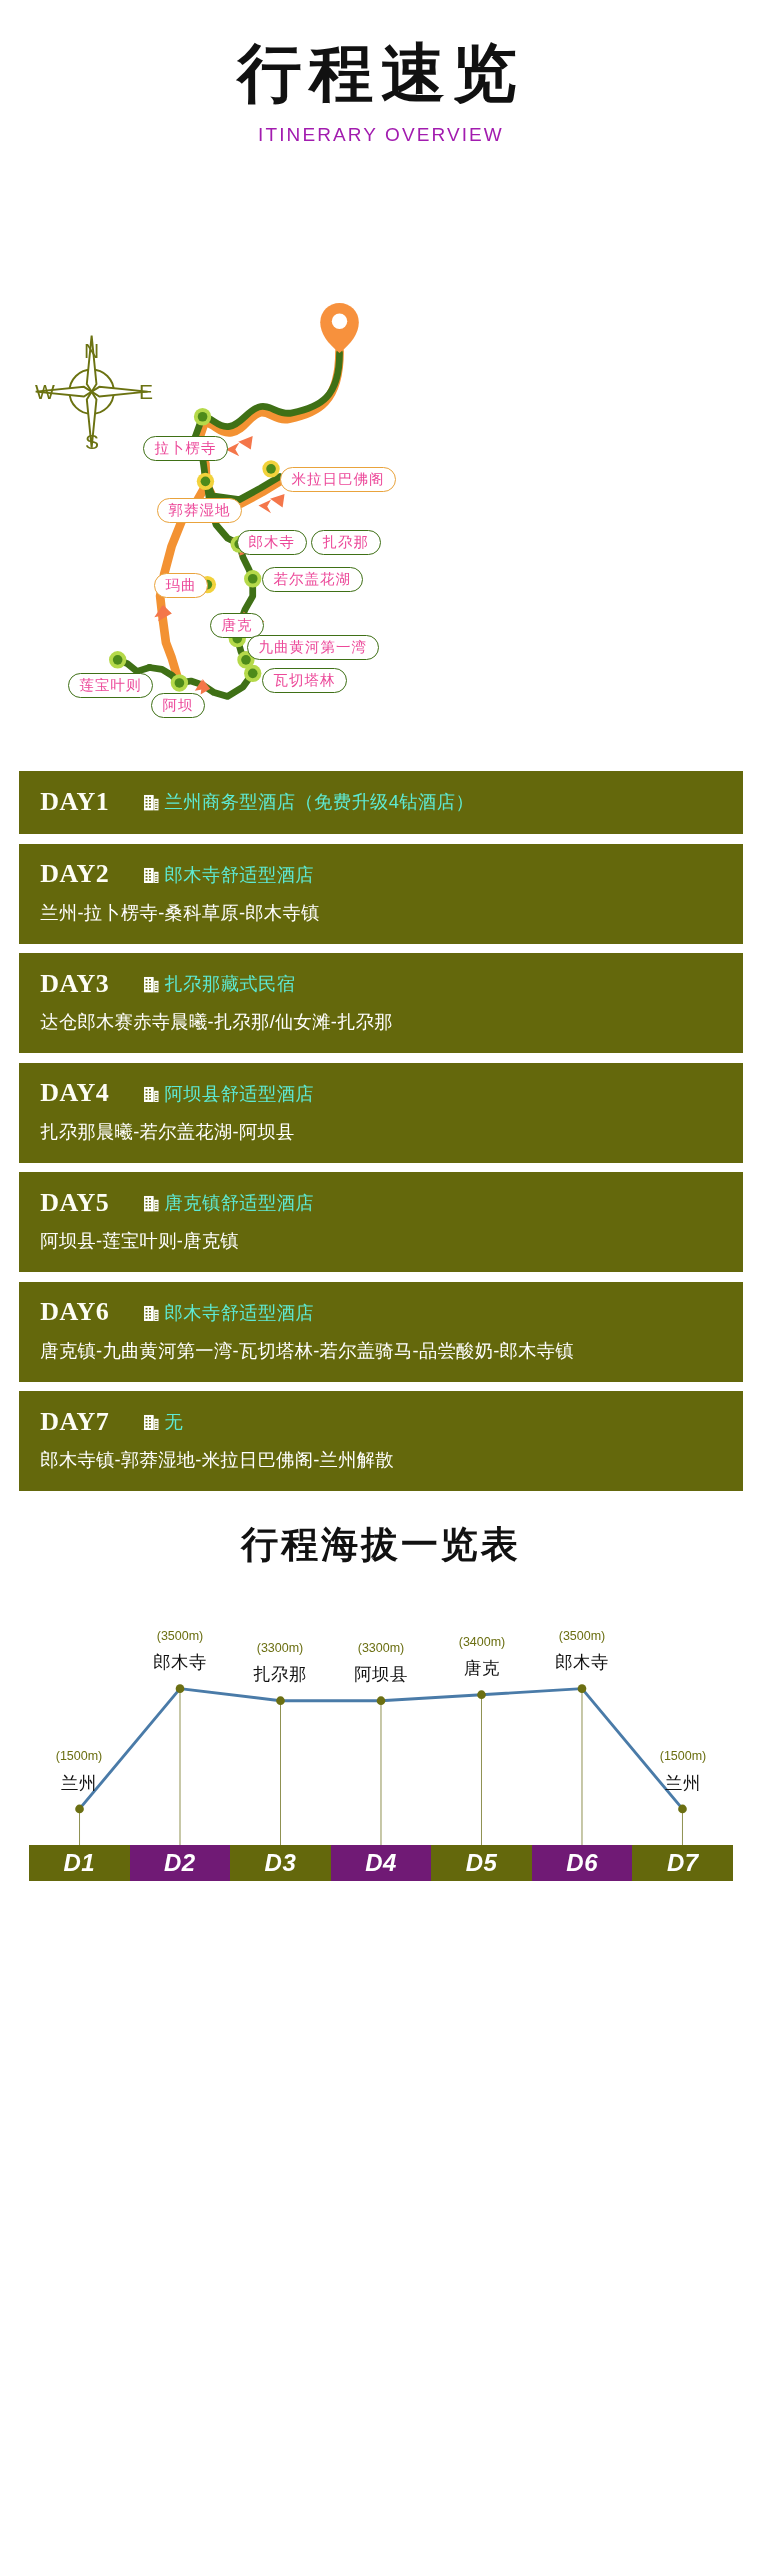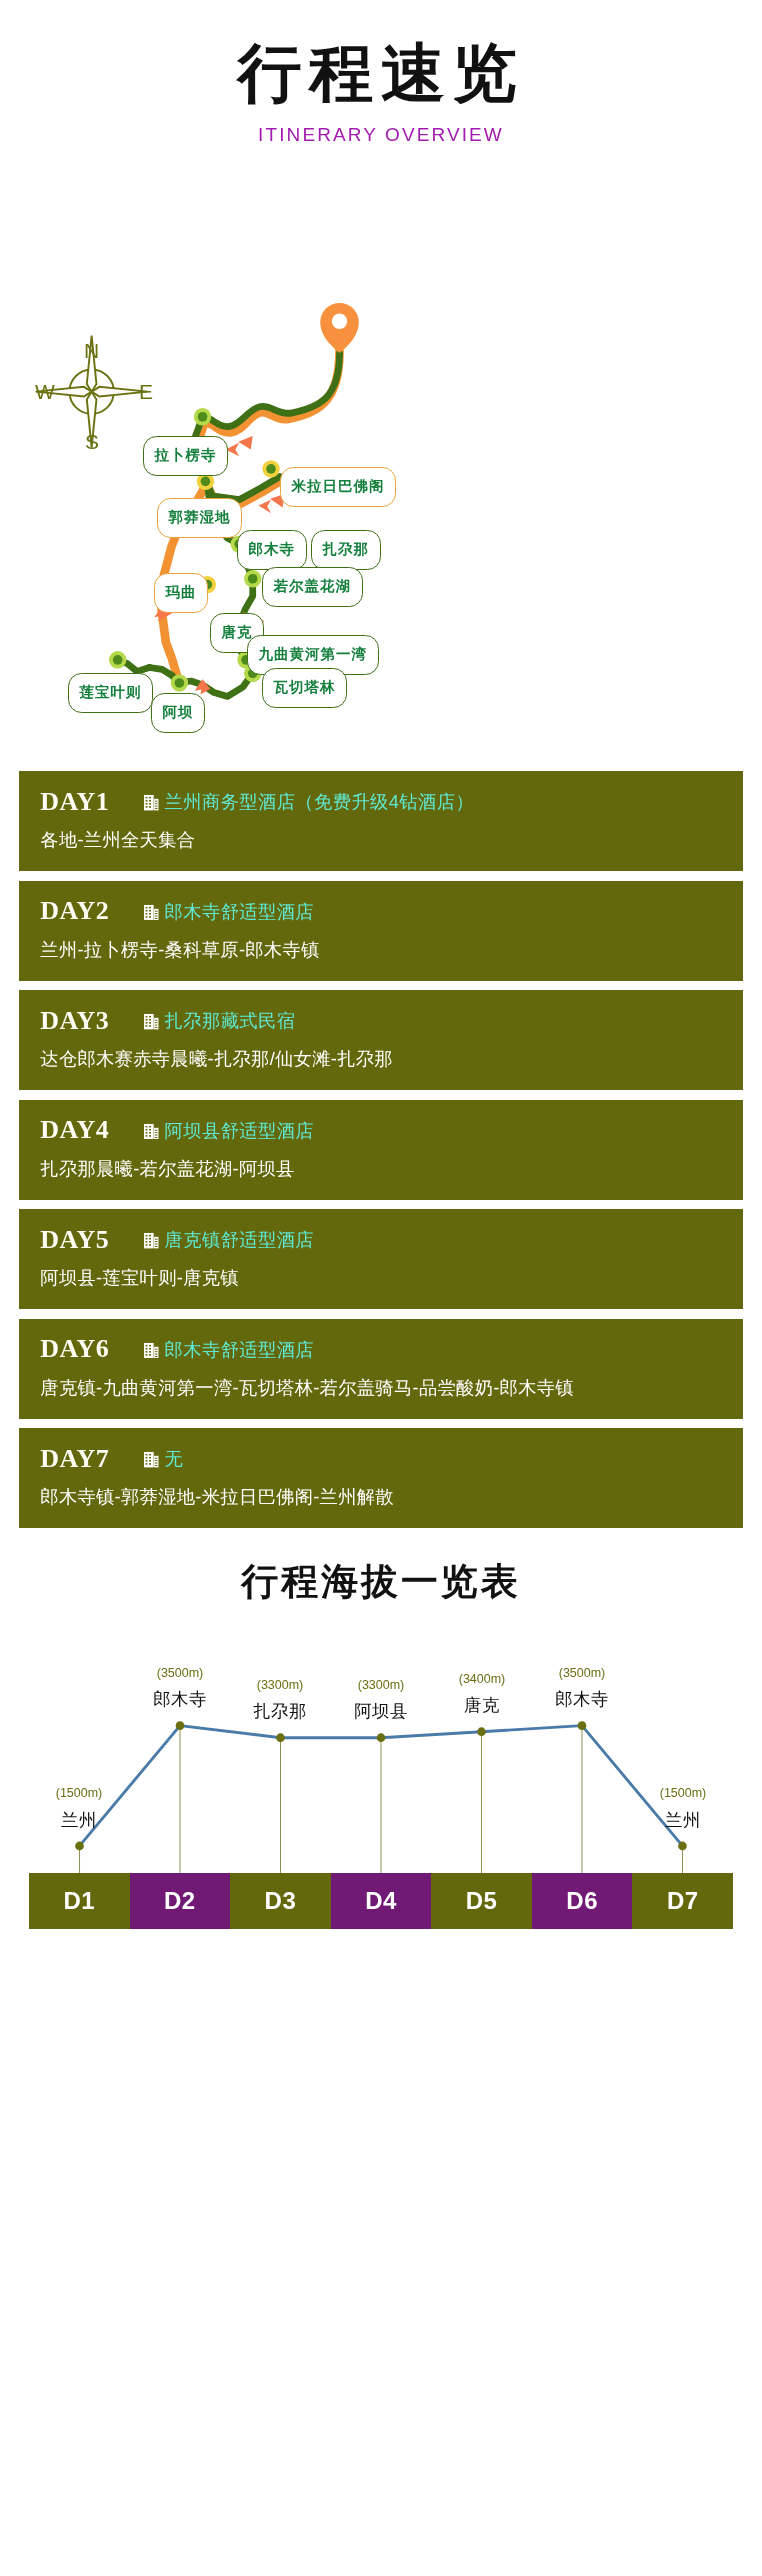--- a/index.html
+++ b/index.html
@@ -26,27 +26,27 @@
     letter-spacing: 2.1px;
     color:#a21caf;
     font-weight: 400;
   }
   
   .map-wrap { position: relative; width:762px; height:608px; margin-top: 13.5px; }
   .map-svg { position:absolute; left:0; top:0; }
   .pin-label {
     position:absolute;
     display:flex; align-items:center; justify-content:center;
-    height: 40px;
+    height: 25px;
     padding: 0 10.6px;
     border-radius: 13.5px;
     background:#ffffff;
     font-size: 14.5px;
-    font-weight: 700;
-    color:#15803d;
+    font-weight: 400;
+    color:#ec4899;
     white-space: nowrap;
     letter-spacing: 1px;
     line-height: 1;
   }
   .pin-label.green { border: 1.9px solid #3f7016; }
   .pin-label.orange { border: 1.9px solid #e9a33c; }
   .compass-letter {
     position:absolute;
     color:#6b7211;
     font-size: 21px;
@@ -111,21 +111,21 @@
     letter-spacing:0px;
   }
   .pt-name {
     position:absolute;
     font-size: 17.4px;
     color:#111;
     white-space:nowrap;
     transform: translateX(-50%);
     letter-spacing:0.5px;
   }
-  .daybar { position:absolute; left:29px; bottom:14px; width:704px; height:56px; display:flex; }
+  .daybar { position:absolute; left:29px; bottom:25px; width:704px; height:36px; display:flex;font-style:italic; }
   .daybar-cell {
     flex:1;
     display:flex; align-items:center; justify-content:center;
     color:#ffffff;
     font-size: 24px;
     font-weight: 700;
     font-family:"Liberation Sans",sans-serif;
     letter-spacing:0.5px;
   }
   .daybar-cell.olive { background:#64680c; }
@@ -262,21 +262,20 @@
                 <rect x="11.4" y="7" width="2.6" height="1"></rect>
                 <rect x="11.4" y="9.5" width="2.6" height="1"></rect>
                 <rect x="11.4" y="12" width="2.6" height="1"></rect>
                 <rect x="11.4" y="14.5" width="2.6" height="1"></rect>
               </g>
             </svg>
         </span>
         <span>兰州商务型酒店（免费升级4钻酒店）</span>
       </span>
     </div>
-    <div class="day-route">各地-兰州全天集合</div>
   </div>
 
   <div class="day-card">
     <div class="day-head">
       <span class="day-num">DAY2</span>
       <span class="day-hotel">
         <span class="hotel-icon">
           <svg width="14.5" height="16.4" viewBox="0 0 15 17">
               <rect x="0" y="1" width="10" height="16" fill="#ffffff"></rect>
               <rect x="10.5" y="5" width="4.5" height="12" fill="#ffffff"></rect>

